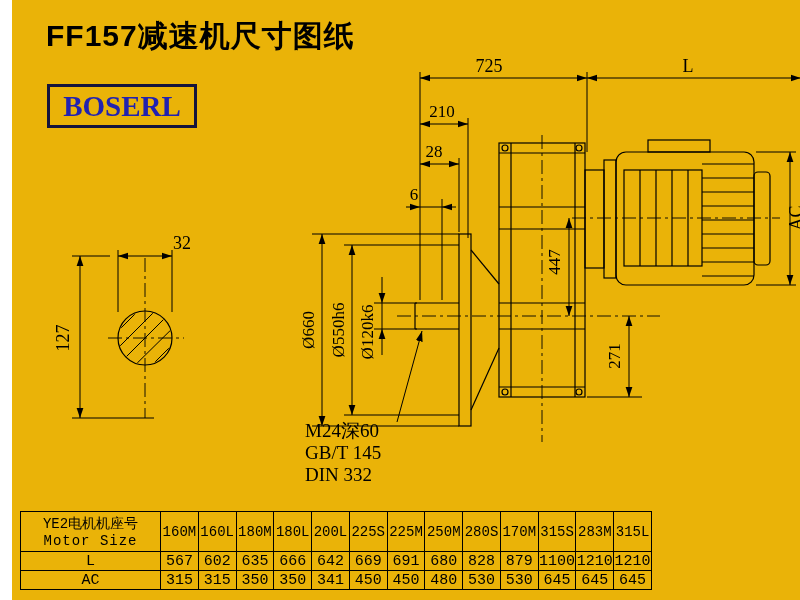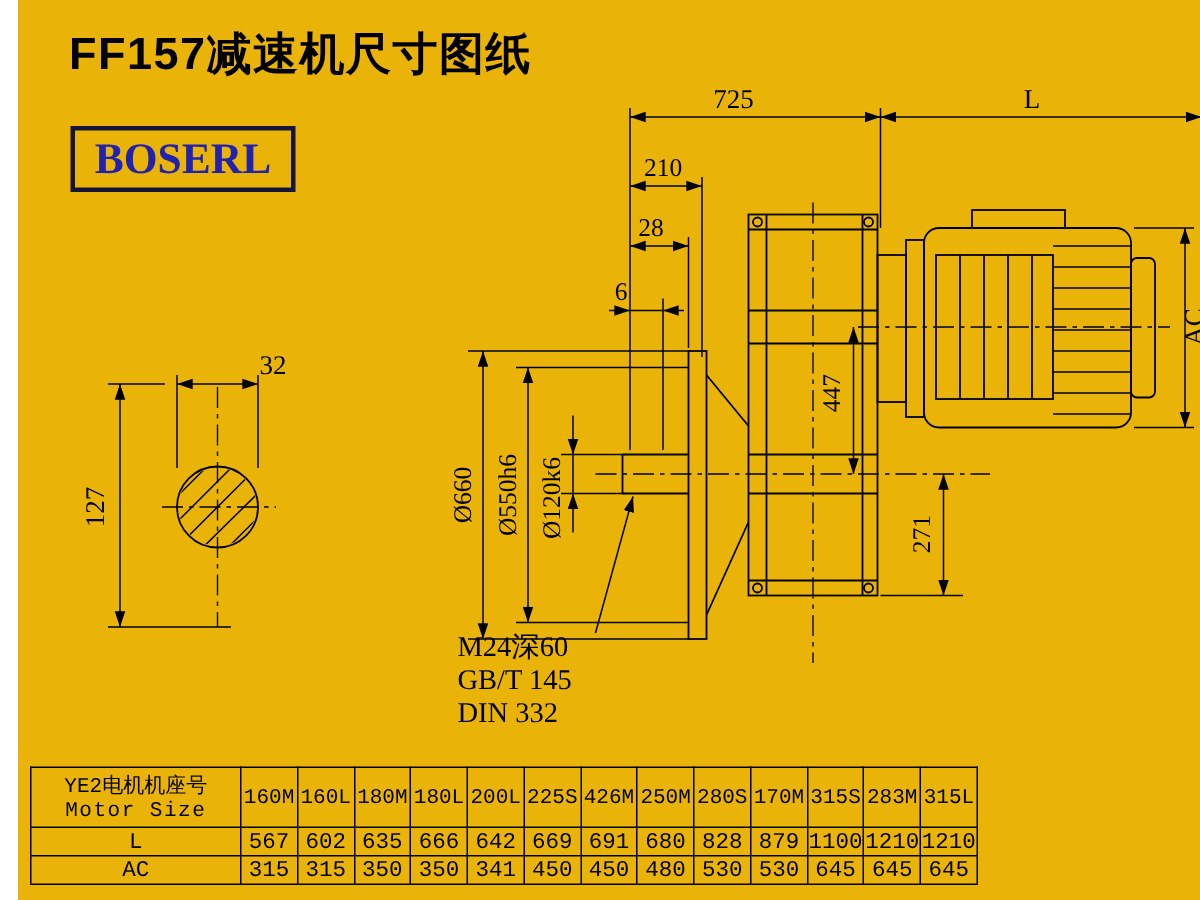--- a/index.html
+++ b/index.html
@@ -208,21 +208,21 @@
       <th class="first">
         <div>YE2电机机座号</div>
         <div class="en">Motor Size</div>
       </th>
       <th>160M</th>
       <th>160L</th>
       <th>180M</th>
       <th>180L</th>
       <th>200L</th>
       <th>225S</th>
-      <th>426M</th>
+      <th>225M</th>
       <th>250M</th>
       <th>280S</th>
       <th>170M</th>
       <th>315S</th>
       <th>283M</th>
       <th>315L</th>
     </tr>
     <tr>
       <td class="first">L</td>
       <td>567</td>

